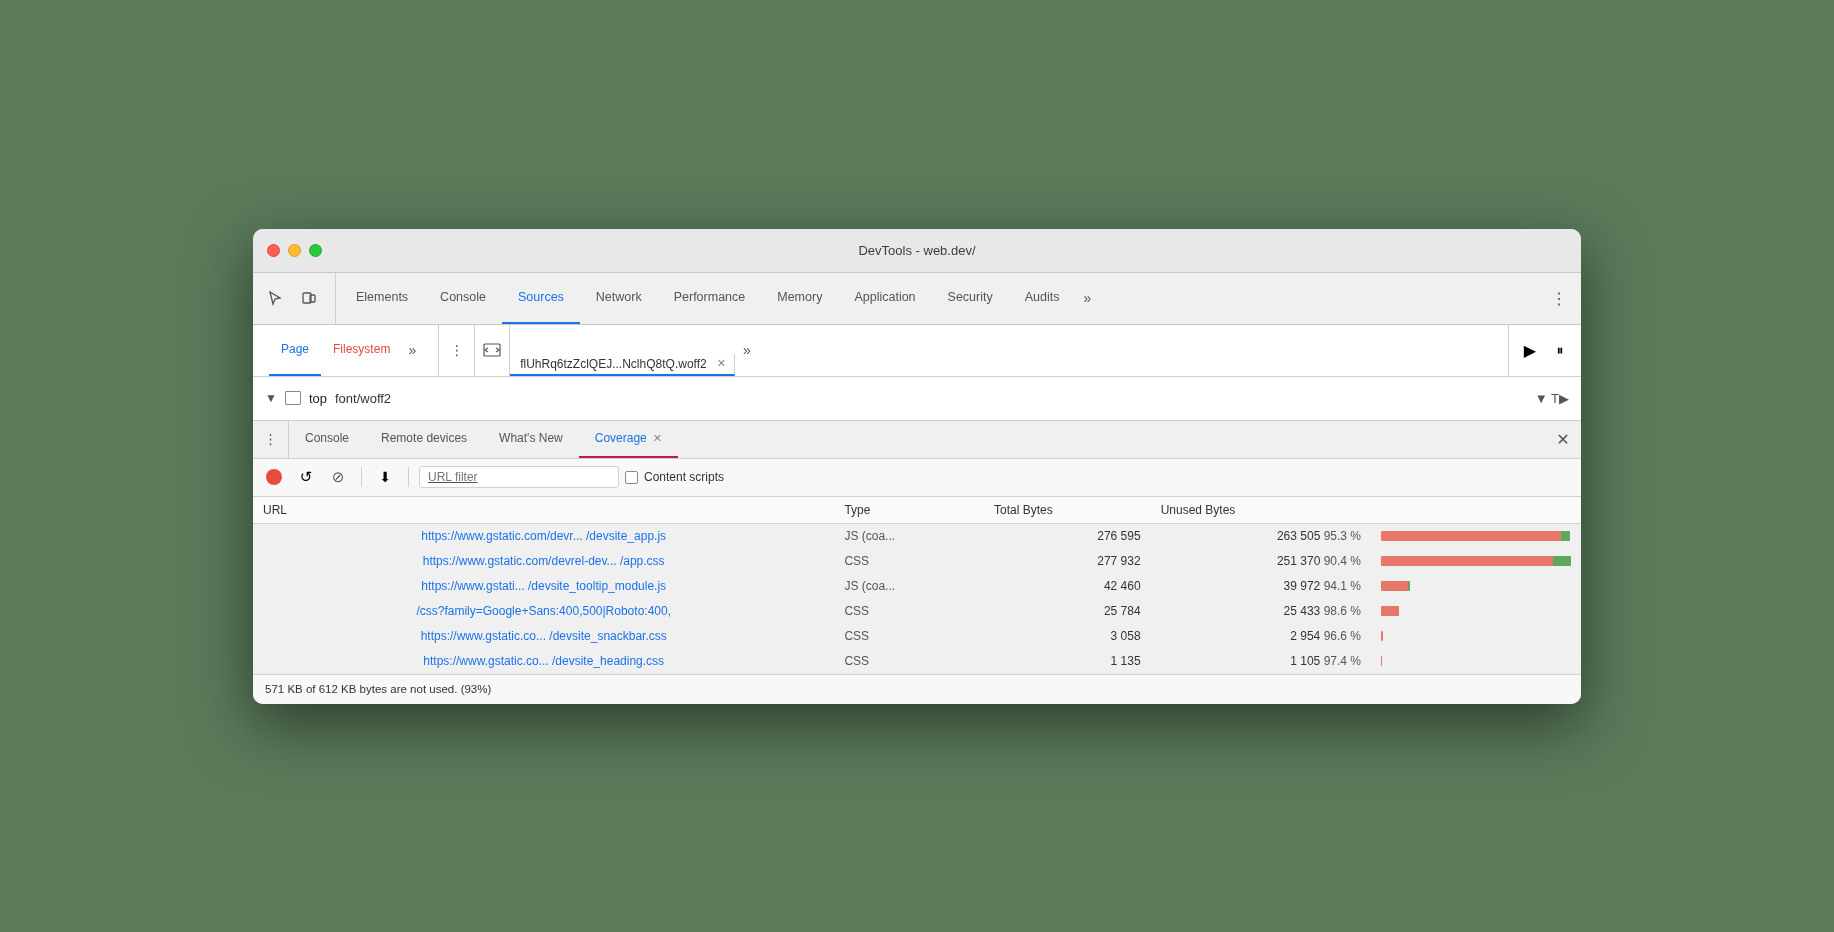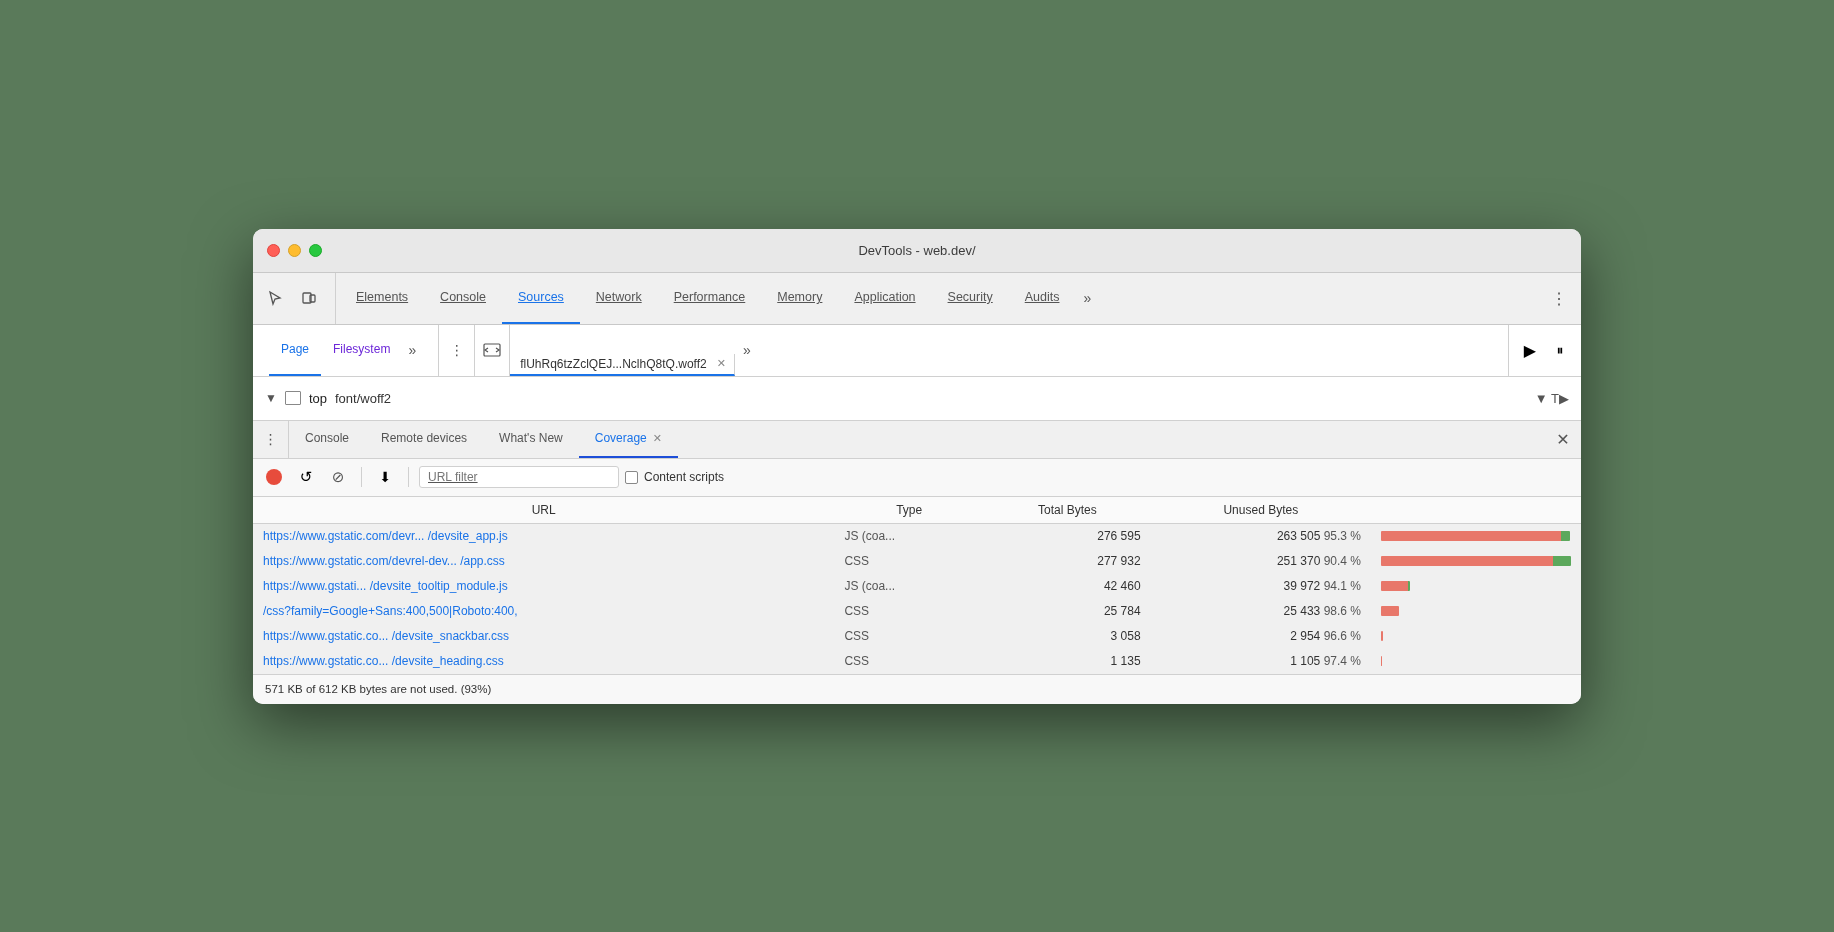--- a/index.html
+++ b/index.html
@@ -80,21 +80,20 @@
     .tab-item {
       display: flex;
       align-items: center;
       padding: 0 16px;
       font-size: 12.5px;
       color: #555;
       cursor: pointer;
       border-bottom: 2px solid transparent;
       white-space: nowrap;
       height: 100%;
-      text-decoration: underline;
     }
     .tab-item.active {
       color: #1a73e8;
       border-bottom: 2px solid #1a73e8;
       font-weight: 500;
     }
     .tab-more {
       display: flex;
       align-items: center;
       padding: 0 8px;
@@ -120,21 +119,21 @@
       display: flex;
       align-items: stretch;
       border-right: 1px solid #d0d0d0;
       padding: 0 16px;
     }
     .src-tab {
       display: flex;
       align-items: center;
       padding: 0 12px;
       font-size: 12px;
-      color: #6d28d9;
+      color: #ef4444;
       cursor: pointer;
       border-bottom: 2px solid transparent;
     }
     .src-tab.active {
       color: #1a73e8;
       border-bottom: 2px solid #1a73e8;
     }
     .src-tab-more {
       display: flex;
       align-items: center;
@@ -259,21 +258,21 @@
       display: flex;
       align-items: center;
       padding: 0 16px;
       font-size: 12px;
       color: #555;
       cursor: pointer;
       border-bottom: 2px solid transparent;
     }
     .drawer-tab.active {
       color: #1a73e8;
-      border-bottom: 2px solid #1d4ed8;
+      border-bottom: 2px solid #be185d;
     }
     .drawer-tab-close {
       margin-left: 6px;
       font-size: 11px;
       color: #888;
     }
     .drawer-spacer { flex: 1; }
     .drawer-close-btn {
       display: flex;
       align-items: center;
@@ -344,39 +343,40 @@
     .coverage-table {
       flex: 1;
       overflow: auto;
     }
     table {
       width: 100%;
       border-collapse: collapse;
       font-size: 12px;
     }
     thead th {
-      text-align: center;
+      text-align: left;
       padding: 6px 10px;
       font-weight: 500;
       color: #333;
       border-bottom: 1px solid #d0d0d0;
       background: #fafafa;
       white-space: nowrap;
     }
     tbody td {
       padding: 5px 10px;
       border-bottom: 1px solid #f0f0f0;
       color: #333;
       white-space: nowrap;
     }
     .url-cell {
       max-width: 520px;
       overflow: hidden;
       text-overflow: ellipsis;
       color: #1a73e8;
+      text-align: center;
     }
     .type-cell { color: #555; }
     .bytes-cell { text-align: right; }
     .bar-cell { width: 200px; }
     
     .status-bar {
       height: 30px;
       background: #f8f8f8;
       border-top: 1px solid #d0d0d0;
       display: flex;

